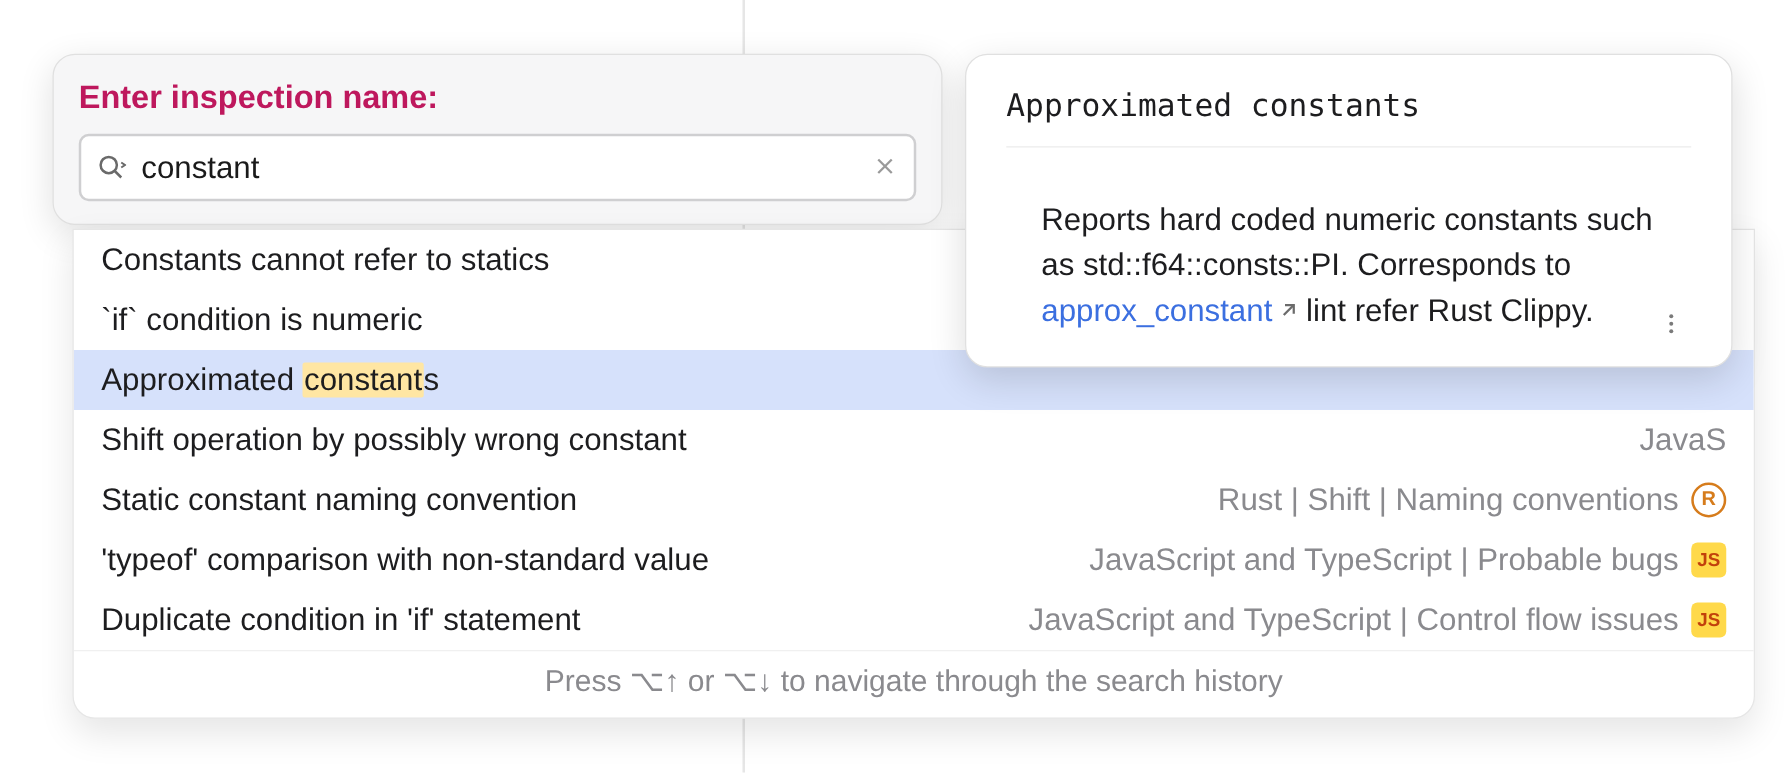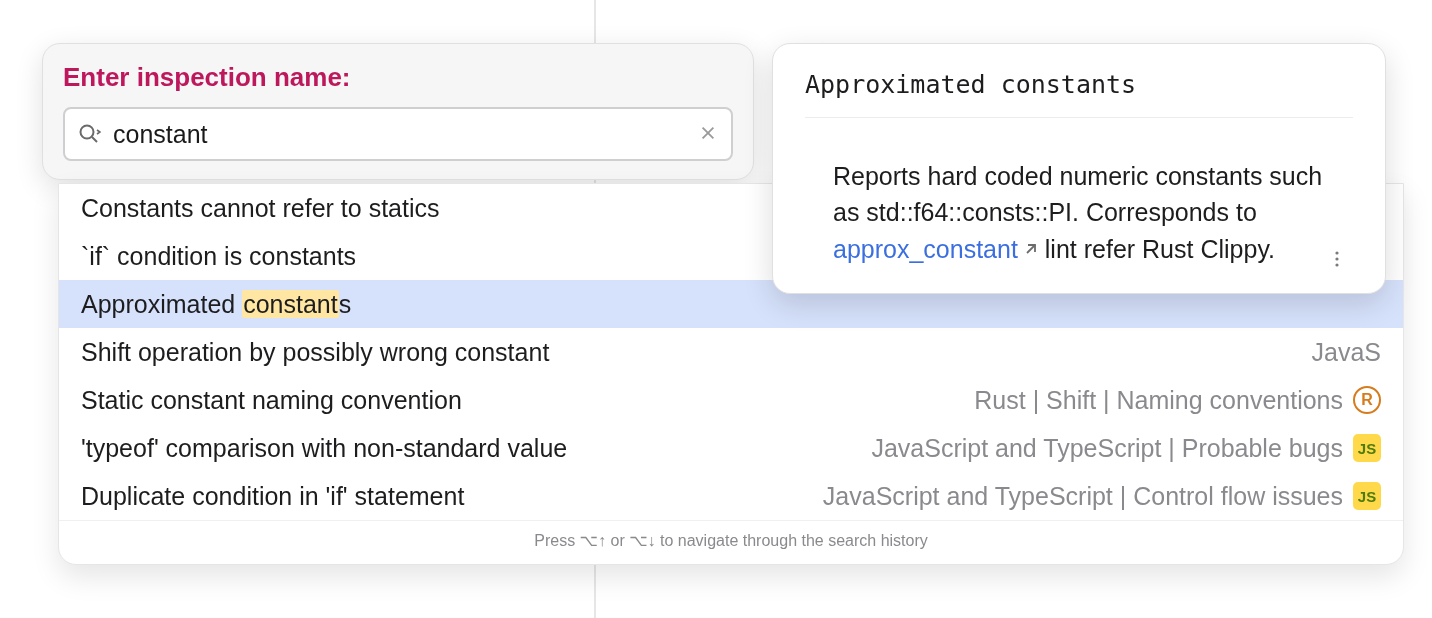--- a/index.html
+++ b/index.html
@@ -65,31 +65,31 @@
     cursor: default;
   }
   .result-row.selected { background: #d6e1fb; }
   .result-row .right { color: #8a8a8e; display:flex; align-items:center; gap:10px;justify-content:flex-end; }
   .result-row .highlight { background: #ffe6a3; border-radius:2px; padding: 0 1px; }
   .lang-badge {
     display:inline-flex; align-items:center; justify-content:center;
     width: 28px; height: 28px; border-radius: 5px;
     font-size: 15px; font-weight: 700;
   }
-  .lang-badge.js { background: #ffd94a; color: #4d7c0f; }
+  .lang-badge.js { background: #ffd94a; color: #c2410c; }
   .lang-badge.rust {
     width: 28px; height: 28px; border-radius: 50%;
     border: 2.5px solid #d67c1c; color: #d67c1c;
     font-size: 16px; font-weight: 800;
     background: transparent;
   }
   .hint-row {
     text-align: center;
     color: #8a8a8e;
-    font-size: 16px;
+    font-size: 24px;
     padding: 10px 0 14px 0;
     border-top: 1px solid #f0f0f0;
   }
 
   .doc-popup {
     position: absolute;
     left: 772px; top: 43px;
     width: 614px;
     background: #ffffff;
     border: 1px solid #e0e0e0;
@@ -149,21 +149,21 @@
   </div>
 </div>
 
 <div class="results-panel">
   <div id="results-container">
       <div class="result-row">
         <span>Constants cannot refer to statics</span>
         <span class="right"></span>
       </div>
       <div class="result-row">
-        <span>`if` condition is constants</span>
+        <span>`if` condition is numeric</span>
         <span class="right"></span>
       </div>
       <div class="result-row selected">
         <span><span>Approximated </span><span class="highlight">constant</span><span>s</span></span>
         <span class="right"></span>
       </div>
       <div class="result-row">
         <span>Shift operation by possibly wrong constant</span>
         <span class="right">
           <span>JavaS</span>

